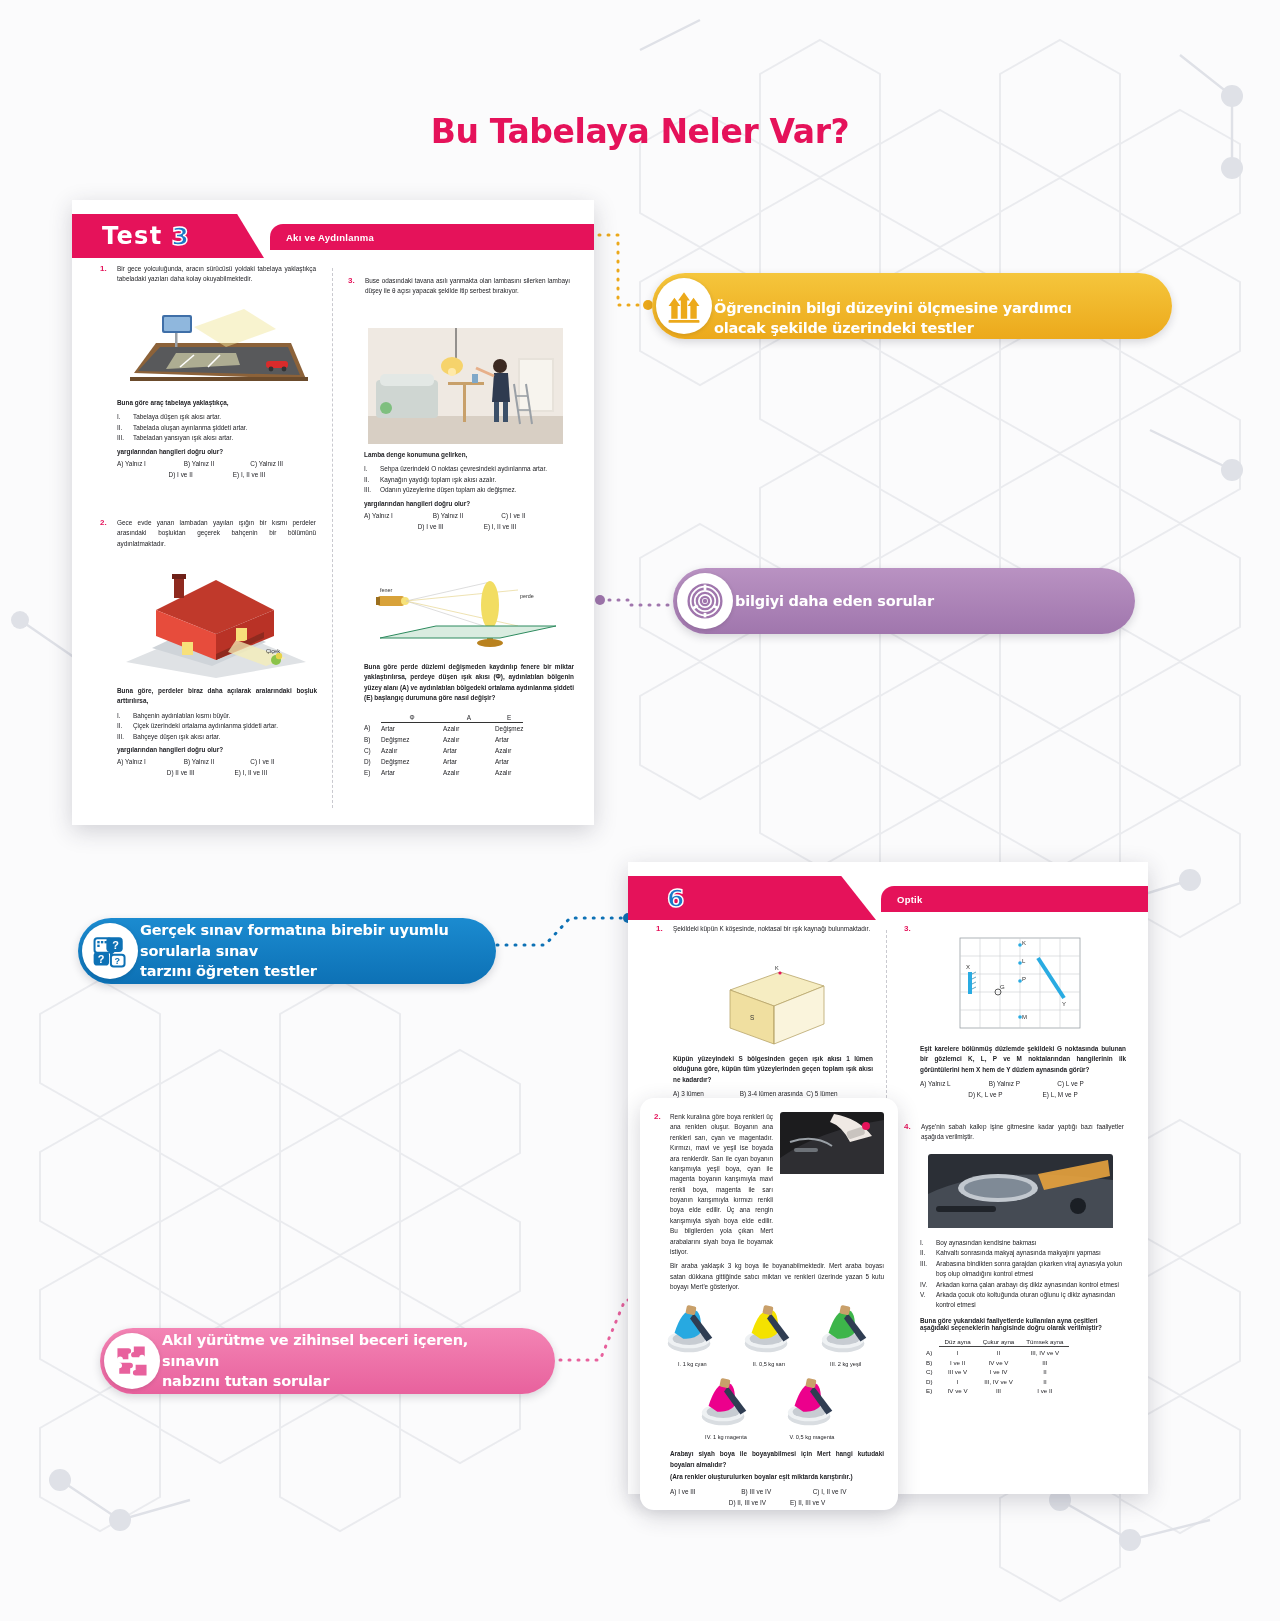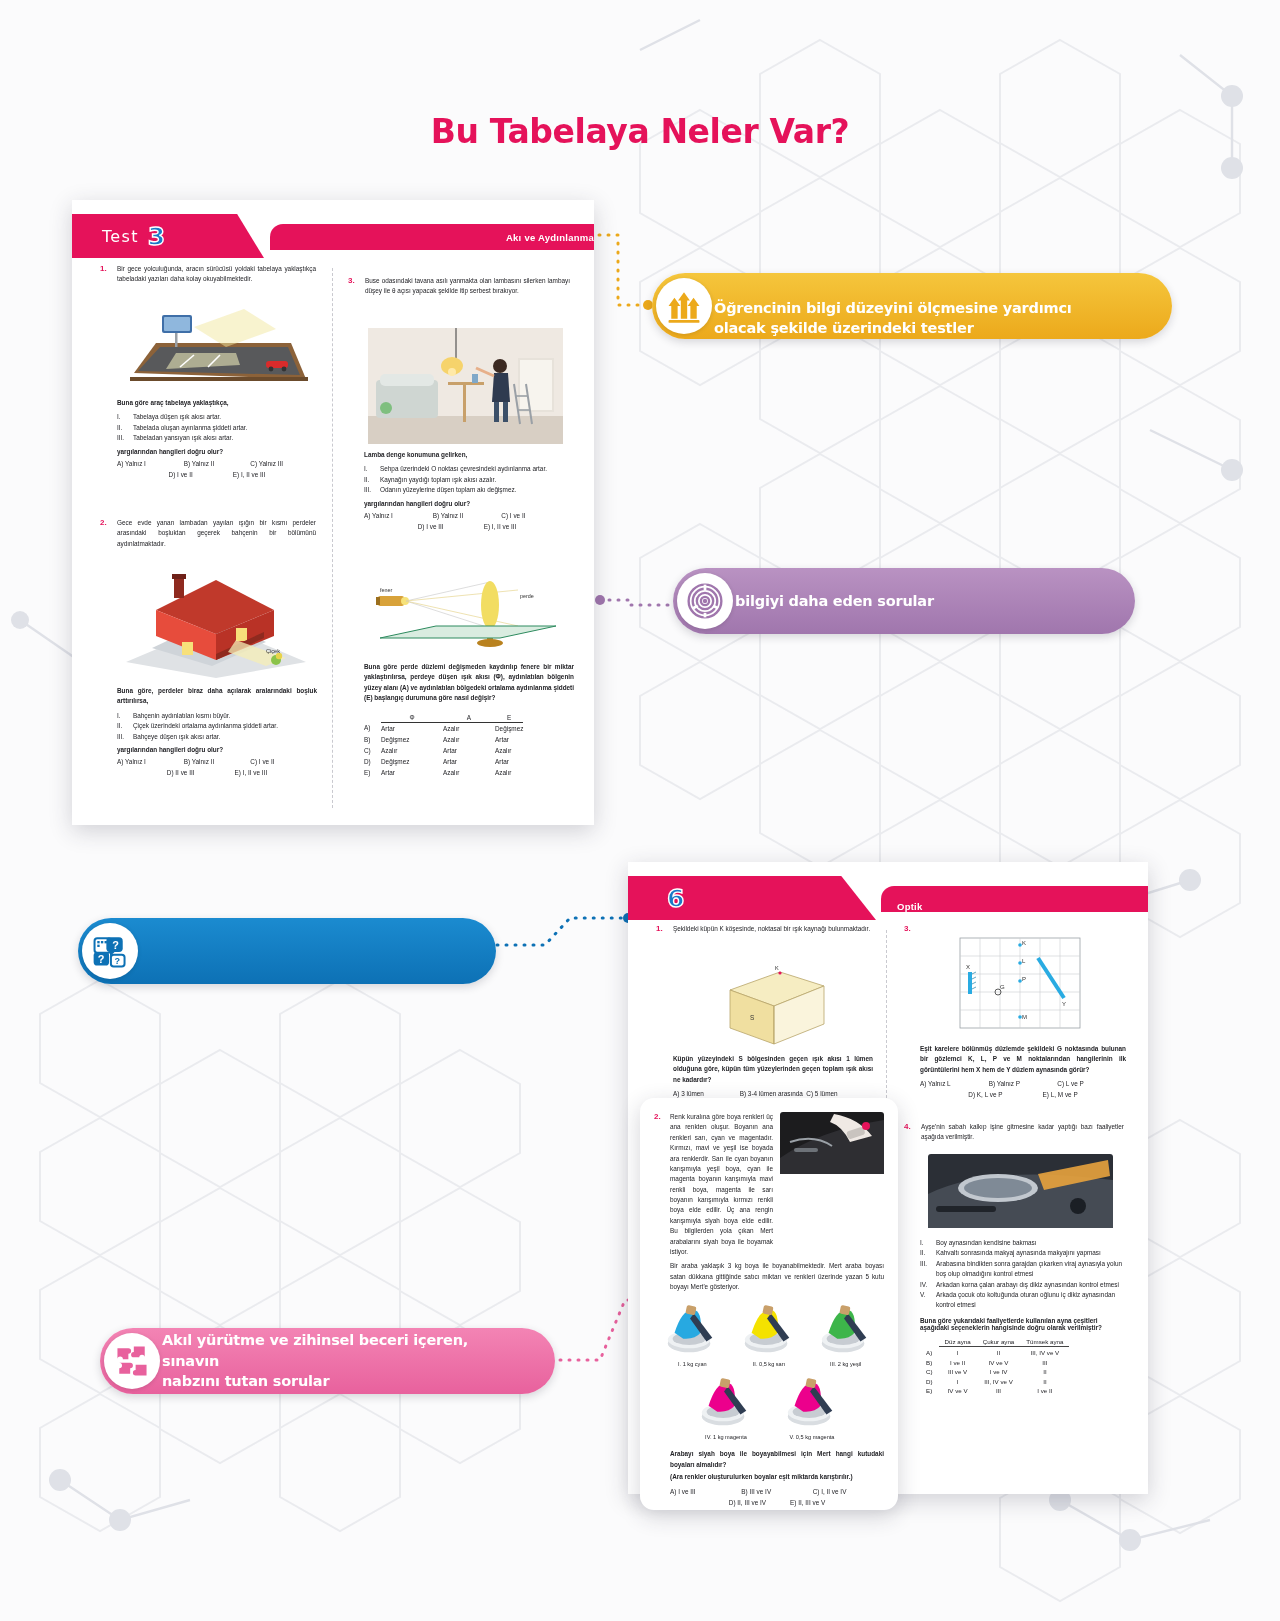--- a/index.html
+++ b/index.html
@@ -39,21 +39,21 @@
     position:absolute; top:14px; left:0;
     height:44px; width:192px;
     background:#e5125a;
     border-top-right-radius:6px;
     display:flex; align-items:center; padding-left:30px;
     color:#fff;
     clip-path: polygon(0 0, 86% 0, 100% 100%, 0 100%);
   }
   .ribbon-text{
     font-family:"DejaVu Sans", sans-serif;
-    font-size:16px; letter-spacing:1.3px; font-weight:400;
+    font-size:24px; letter-spacing:1.3px; font-weight:700;
   }
   .ribbon-num{
     font-family:"DejaVu Sans", sans-serif;
     font-size:25px; font-weight:bold; color:#1b79c6;
     -webkit-text-stroke:1.4px #ffffff;
     margin-left:9px; line-height:1;
   }
   .section-bar{
     position:absolute; top:24px; height:26px;
     background:#e5125a; color:#fff;
@@ -239,21 +239,21 @@
   <circle cx="640" cy="1300" r="5" fill="#e8619d"></circle>
 </svg>
 
 <div class="card" style="left:72px; top:200px; width:522px; height:625px;">
   <div class="card-inner">
 
     <div class="ribbon">
       <span class="ribbon-text">Test</span>
       <span class="ribbon-num">3</span>
     </div>
-    <div class="section-bar" style="left:198px; width:324px;justify-content:flex-end;">
+    <div class="section-bar" style="left:198px; width:324px;">
       <span>Akı ve Aydınlanma</span>
     </div>
 
     <div class="col-divider" style="left:260px; top:68px; height:540px;"></div>
 
     <div class="q" style="left:28px; top:64px; width:216px;">
       <div class="q-num">1.</div>
       <div class="q-body">
         <div class="q-text">Bir gece yolculuğunda, aracın sürücüsü yoldaki tabelaya yaklaştıkça tabeladaki yazıları daha kolay okuyabilmektedir.</div>
       </div>
@@ -481,21 +481,21 @@
     </div>
   </div>
 </div>
 
 <div class="card" style="left:628px; top:862px; width:520px; height:632px;">
   <div class="card-inner">
 
     <div class="ribbon" style="width:248px;">
       <span class="ribbon-num">6</span>
     </div>
-    <div class="section-bar" style="left:253px; width:267px;align-items:flex-end;">
+    <div class="section-bar" style="left:253px; width:267px;">
       <span>Optik</span>
     </div>
 
     <div class="col-divider" style="left:258px; top:68px; height:548px;"></div>
 
     <div class="q" style="left:28px; top:62px; width:215px;">
       <div class="q-num">1.</div>
       <div class="q-body">
         <div class="q-text">Şekildeki küpün K köşesinde, noktasal bir ışık kaynağı bulunmaktadır.</div>
       </div>
@@ -812,20 +812,24 @@
       </g>
       <rect x="18" y="7" width="18" height="16" rx="4" fill="#0d71b5"></rect>
       <polygon points="22,23 22,28 27,23" fill="#0d71b5"></polygon>
       <text x="24.5" y="19.5" font-size="12" font-weight="bold" fill="#fff" font-family="Liberation Sans">?</text>
       <rect x="4" y="23" width="17" height="15" rx="4" fill="#0d71b5"></rect>
       <text x="8.5" y="35" font-size="12" font-weight="bold" fill="#fff" font-family="Liberation Sans">?</text>
       <rect x="23" y="26" width="15" height="13" rx="3" fill="none" stroke="#0d71b5" stroke-width="2.2"></rect>
       <text x="27" y="36.5" font-size="10" font-weight="bold" fill="#0d71b5" font-family="Liberation Sans">?</text>
     </svg>
   </div>
+  <div class="pill-text">
+    <div>Gerçek sınav formatına birebir uyumlu sorularla sınav</div>
+    <div>tarzını öğreten testler</div>
+  </div>
 </div>
 
 <div class="pill pink" style="left:100px; top:1328px; width:455px; height:66px;">
   <div class="pill-badge">
     <svg viewBox="0 0 44 44" style="width:40px;height:40px">
       <g fill="#e8619d">
         <path d="M6 8 h12 a3 3 0 0 1 0 6 v6 h-6 a3 3 0 0 0 -6 0 v-12 z"></path>
         <path d="M24 6 h12 v12 a3 3 0 0 0 -6 0 h-6 a3 3 0 0 1 0 -6 z"></path>
         <path d="M8 24 h12 a3 3 0 0 1 0 6 v6 h-12 v-6 a3 3 0 0 0 0 -6 z"></path>
         <path d="M26 26 h12 v12 h-12 a3 3 0 0 1 0 -6 z"></path>

